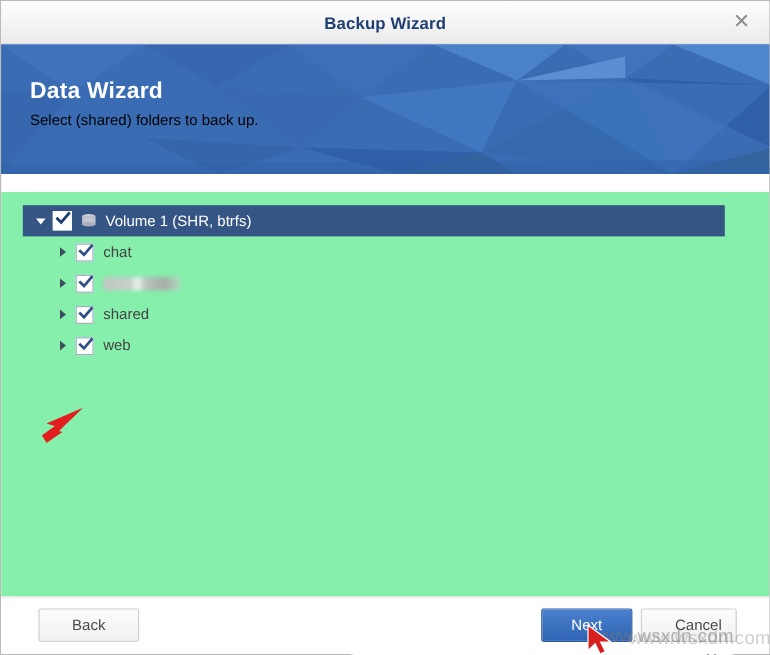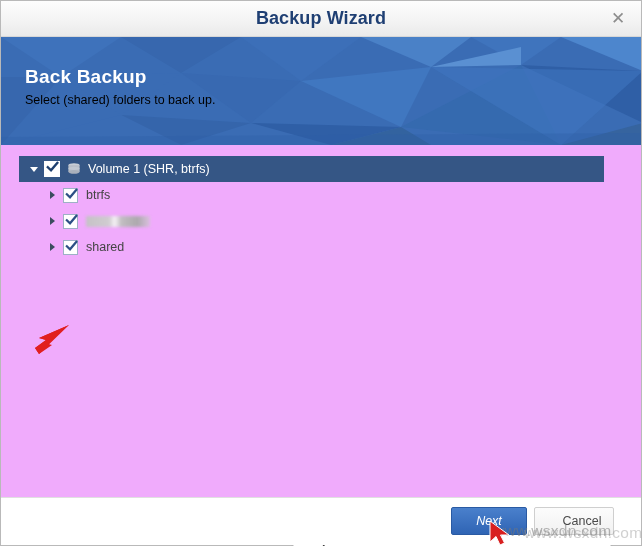--- a/index.html
+++ b/index.html
@@ -33,21 +33,21 @@
     position: relative;
     height: 35px;
     flex: none;
     background: linear-gradient(to bottom, #fdfdfd 0%, #f4f4f4 55%, #eaeaea 100%);
     border-bottom: 1px solid #d7d7d7;
     display: flex;
     align-items: center;
     justify-content: center;
   }
   .titlebar-title {
-    font-size: 18px;
+    font-size: 14px;
     font-weight: bold;
     color: #1f3f73;
     letter-spacing: .1px;
   }
   .titlebar-close {
     position: absolute;
     right: 12px;
     top: 50%;
     transform: translateY(-50%);
     width: 22px;
@@ -94,22 +94,23 @@
     font-size: 12.5px;
     color: #000000;
     line-height: 19px;
     margin-top: 2px;
   }
 
   
   .body {
     position: relative;
     flex: 1 1 auto;
-    background: #f0abfc;
+    background: #86efac;
     padding: 0;
+    margin-top: 15px;
   }
 
   
   .tree {
     position: absolute;
     left: 18px;
     top: 11px;
     width: 585px;
   }
   .tree-row {
@@ -272,21 +273,21 @@
     background: linear-gradient(to bottom, #fcfcfc, #f1f1f1);
     border: 1px solid #cfcfcf;
     color: #4a4a4a;
   }
   .btn-primary {
     background: linear-gradient(to bottom, #4a80cc, #2f64b4);
     border: 1px solid #2a5aa3;
     color: #ffffff;
   }
   #btn-back { left: 31px; }
-  #btn-next { left: 450px; width: 76px; min-width: 76px; font-style: italic; }
+  #btn-next { left: 450px; width: 76px; min-width: 76px; }
   #btn-cancel { left: 533px; width: 80px; min-width: 80px; padding-left: 16px; }
 
   
   .cursor-arrow {
     position: absolute;
     left: 487px;
     top: 519px;
     width: 30px;
     height: 27px;
     z-index: 9;
@@ -339,21 +340,21 @@
       <polygon points="400,90 520,28 560,108" fill="#356AAF"></polygon>
       <polygon points="120,78 250,86 180,108" fill="#3565ab"></polygon>
       <polygon points="250,86 400,90 330,108" fill="#2f5fa6"></polygon>
       <polygon points="0,108 120,78 180,108" fill="#3a6cb4"></polygon>
       <polygon points="560,108 642,86 642,108" fill="#36649f"></polygon>
       <polygon points="330,108 400,90 430,108" fill="#33639f"></polygon>
       <polygon points="430,30 560,108 642,34" fill="#3f76c1" opacity="0.55"></polygon>
       <polygon points="0,100 642,96 642,108 0,108" fill="#2f5ea5" opacity="0.35"></polygon>
     </svg>
     <div class="banner-text">
-      <div class="banner-title">Back Backup</div>
+      <div class="banner-title">Data Wizard</div>
       <div class="banner-sub">Select (shared) folders to back up.</div>
     </div>
   </div>
 
   <div class="body">
 
     <div class="tree">
 
       <div class="tree-row root">
         <span class="twisty">
@@ -377,21 +378,21 @@
 
       <div class="tree-row child">
         <span class="twisty">
             <span class="tri-right"></span>
           </span>
         <span class="cbox">
           <svg class="tick" viewBox="0 0 14 14">
             <path d="M2 7.3 L5.4 10.6 L12.2 2.6" stroke="#2c4f85" stroke-width="2.4" fill="none" stroke-linecap="square"></path>
           </svg>
         </span>
-        <span class="tree-label">btrfs</span>
+        <span class="tree-label">chat</span>
       </div>
 
       <div class="tree-row child">
         <span class="twisty">
             <span class="tri-right"></span>
           </span>
         <span class="cbox">
           <svg class="tick" viewBox="0 0 14 14">
             <path d="M2 7.3 L5.4 10.6 L12.2 2.6" stroke="#2c4f85" stroke-width="2.4" fill="none" stroke-linecap="square"></path>
           </svg>
@@ -405,40 +406,52 @@
           </span>
         <span class="cbox">
           <svg class="tick" viewBox="0 0 14 14">
             <path d="M2 7.3 L5.4 10.6 L12.2 2.6" stroke="#2c4f85" stroke-width="2.4" fill="none" stroke-linecap="square"></path>
           </svg>
         </span>
         <span class="tree-label">shared</span>
       </div>
 
 
+      <div class="tree-row child">
+        <span class="twisty">
+            <span class="tri-right"></span>
+          </span>
+        <span class="cbox">
+          <svg class="tick" viewBox="0 0 14 14">
+            <path d="M2 7.3 L5.4 10.6 L12.2 2.6" stroke="#2c4f85" stroke-width="2.4" fill="none" stroke-linecap="square"></path>
+          </svg>
+        </span>
+        <span class="tree-label">web</span>
+      </div>
 
     </div>
 
     <svg class="arrow-tree" viewBox="0 0 46 36">
       <path d="M44 2 L20 20 L27 22 L14 31 L10 25 L21 17 L14 15 Z" fill="#e11f1f"></path>
       <path d="M44 2 L14 31 L10 25 L21 17 L14 15 Z" fill="#e11f1f"></path>
     </svg>
 
     <div class="tip">
       <div class="tip-close">✕</div>
       <div class="tip-inner">
         <div class="tip-title">Tip</div>
 
       </div>
 
     </div>
 
   </div>
 
   <div class="footer">
+    <div class="btn btn-default" id="btn-back">Back</div>
     <div class="btn btn-primary" id="btn-next">Next</div>
     <div class="btn btn-default" id="btn-cancel">Cancel</div>
   </div>
 
   <div class="watermark">www.wsxdn.com</div>
   <div class="watermark two">www.wsxdn.com</div>
   <svg class="cursor-arrow" viewBox="0 0 30 27">
     <path d="M2 1 L2 22 L8 16.5 L12 25 L16.5 23 L12.5 15 L21 15 Z" fill="#d81f1f" stroke="#ffffff" stroke-width="1"></path>
   </svg>
 

